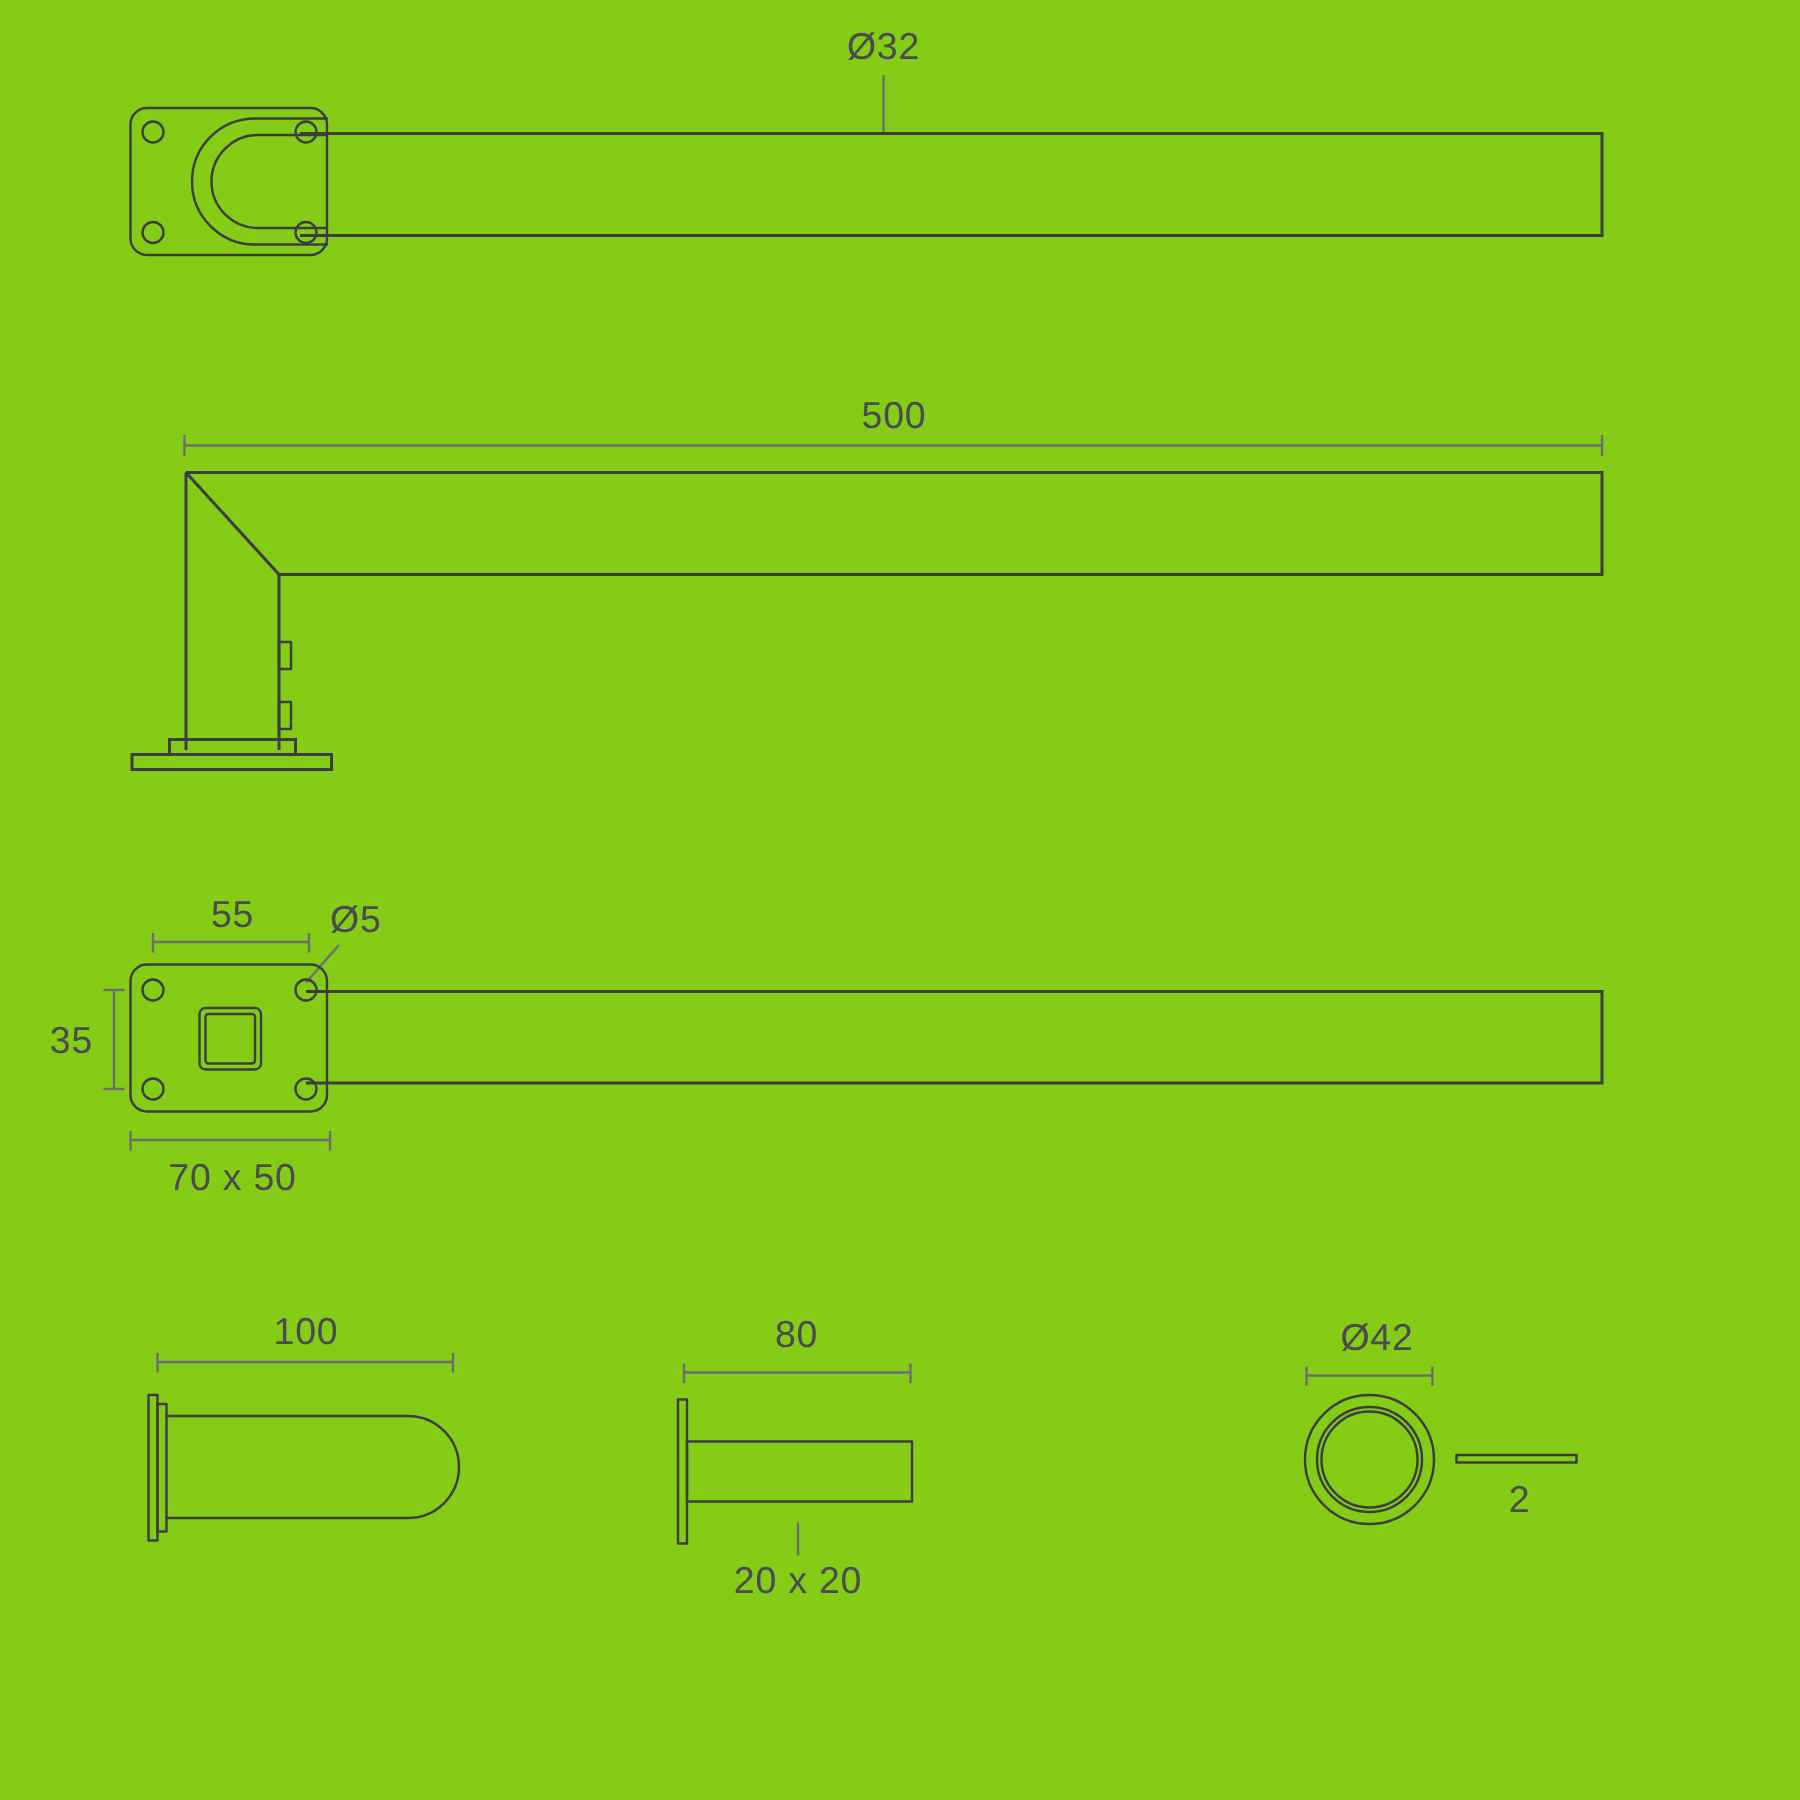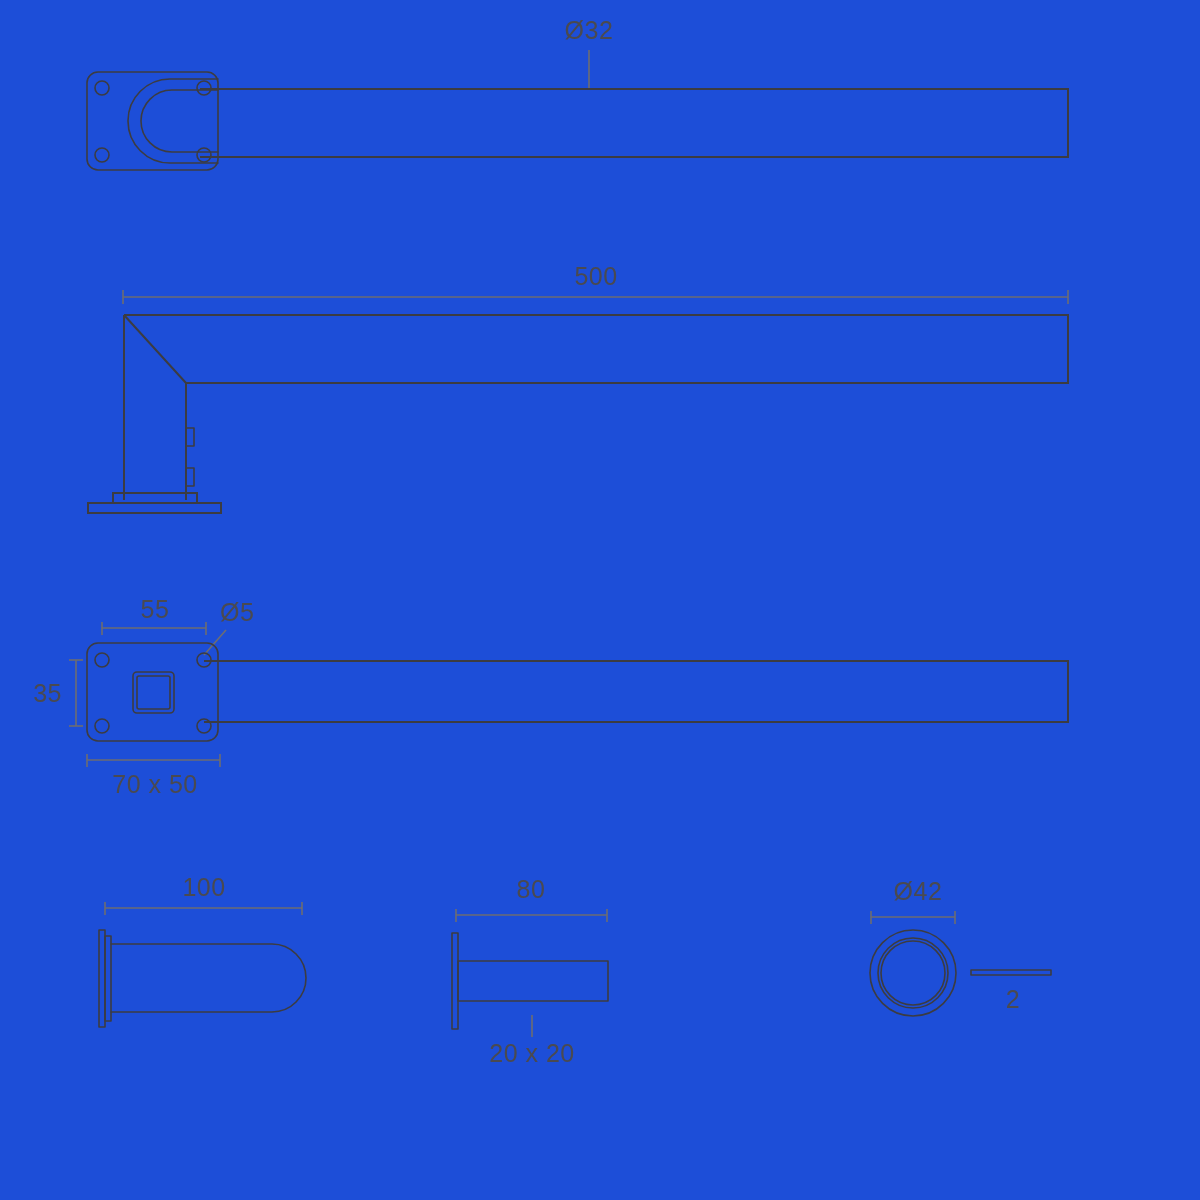--- a/index.html
+++ b/index.html
@@ -11,21 +11,21 @@
   body {
     width: 1200px;
     height: 1200px;
     font-family: "Liberation Sans", sans-serif;
     overflow: hidden;
   }
   #drawing-root {
     position: relative;
     width: 1200px;
     height: 1200px;
-    background: #1d4ed8;
+    background: #84cc16;
   }
   svg.drawing {
     display: block;
     width: 1200px;
     height: 1200px;
   }
   .outline {
     fill: none;
     stroke: #3c3c41;
     stroke-width: 2;

